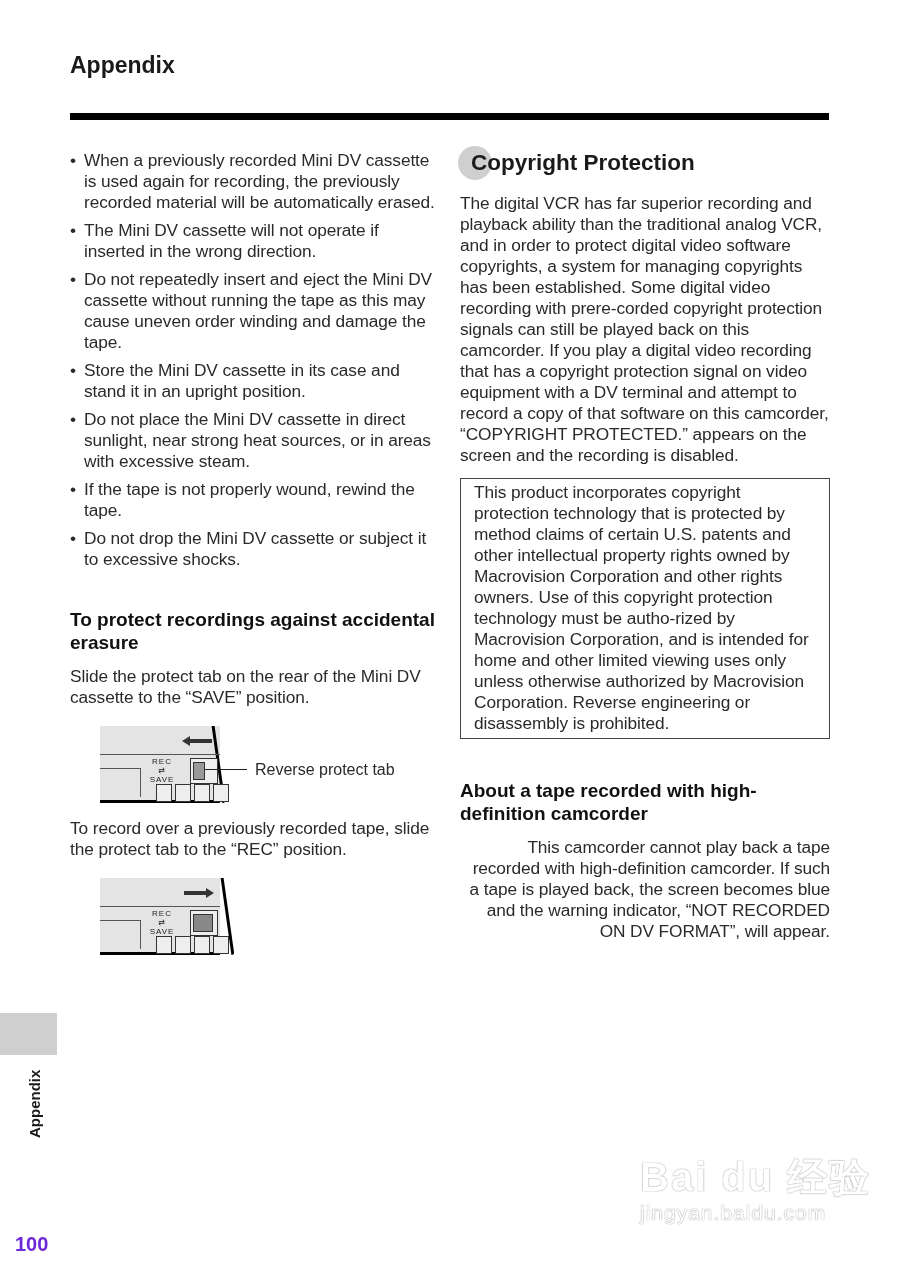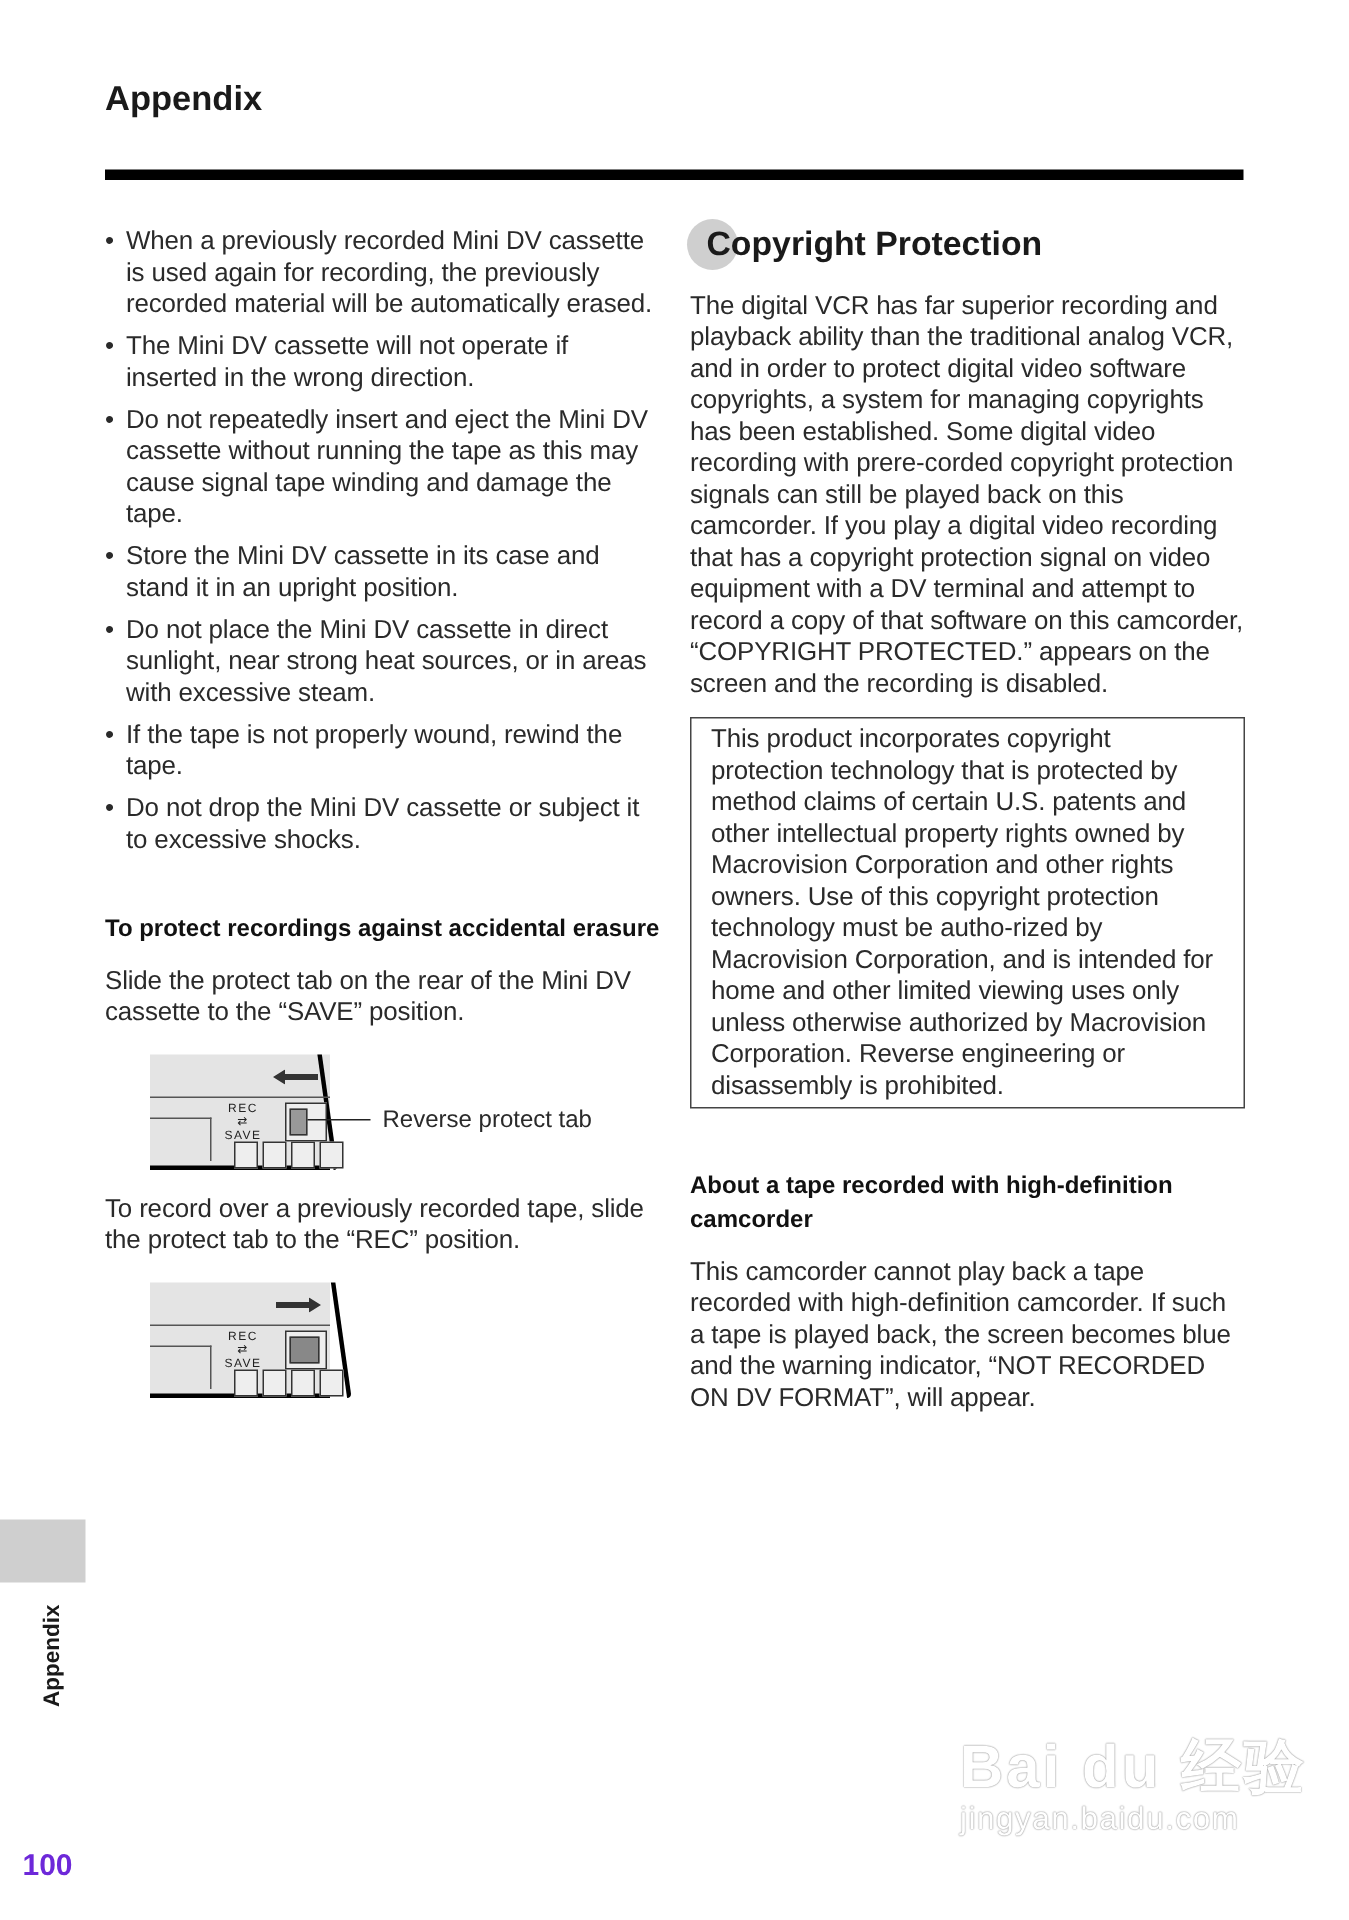--- a/index.html
+++ b/index.html
@@ -6,21 +6,21 @@
   body { width:899px; height:1280px; background:#fff; position:relative; overflow:hidden;
          font-family:"Liberation Sans", sans-serif; color:#2a2a2a; }
   .page-title { position:absolute; left:70px; top:52px; font-size:23px; font-weight:bold; color:#1a1a1a; margin:0; }
   .rule { position:absolute; left:70px; top:113px; width:759px; height:7px; background:#000; }
   .col-left { position:absolute; left:70px; top:150px; width:372px; }
   .col-right { position:absolute; left:460px; top:148px; width:370px; }
   .body-text { font-size:17.3px; line-height:21px; color:#2a2a2a; letter-spacing:-0.1px; }
   ul.bullets { list-style:none; margin:0; padding:0; }
   ul.bullets li { position:relative; padding-left:14px; margin-bottom:7px; }
   ul.bullets li::before { content:"\2022"; position:absolute; left:0; top:0; }
-  .subhead { font-size:16px; font-weight:bold; line-height:23px; color:#111; margin:0; }
+  .subhead { font-size:19px; font-weight:bold; line-height:23px; color:#111; margin:0; }
   .sec-title { position:relative; font-size:22.5px; font-weight:bold; color:#1a1a1a; margin:0 0 15px 0; padding-left:11px; line-height:30px; }
   .sec-title .circle { position:absolute; left:-2px; top:-2px; width:34px; height:34px; border-radius:50%; background:#cfcfcf; z-index:0; }
   .sec-title span.t { position:relative; z-index:1; }
   .notice { border:1px solid #444; padding:3px 16px 4px 13px; margin-top:12px; }
   .fig { position:relative; width:135px; height:78px; }
   .fig .shell { position:absolute; left:0; top:0; width:120px; height:74px; background:#e4e4e4; border-bottom:3px solid #000; }
   .fig .edge { position:absolute; right:6px; top:0; width:3px; height:77px; background:#000; transform:skewX(8deg); border-radius:0 0 4px 0; }
   .fig .hline { position:absolute; left:0; top:28px; width:120px; height:1px; background:#555; }
   .fig .label-box { position:absolute; left:0; top:42px; width:40px; height:28px; border-top:1px solid #555; border-right:1px solid #555; }
   .fig .rec { position:absolute; left:48px; top:31px; font-size:8px; font-weight:normal; letter-spacing:1px; color:#222; line-height:9px; text-align:center; width:28px; }
@@ -41,21 +41,21 @@
 </head>
 <body>
 
 <h1 class="page-title">Appendix</h1>
 <div class="rule"></div>
 
 <div class="col-left">
   <ul class="bullets body-text">
     <li>When a previously recorded Mini DV cassette is used again for recording, the previously recorded material will be automatically erased.</li>
     <li>The Mini DV cassette will not operate if inserted in the wrong direction.</li>
-    <li>Do not repeatedly insert and eject the Mini DV cassette without running the tape as this may cause signal tape winding and damage the tape.</li>
+    <li>Do not repeatedly insert and eject the Mini DV cassette without running the tape as this may cause uneven order winding and damage the tape.</li>
     <li>Store the Mini DV cassette in its case and stand it in an upright position.</li>
     <li>Do not place the Mini DV cassette in direct sunlight, near strong heat sources, or in areas with excessive steam.</li>
     <li>If the tape is not properly wound, rewind the tape.</li>
     <li>Do not drop the Mini DV cassette or subject it to excessive shocks.</li>
   </ul>
 
   <h3 class="subhead" style="margin-top:38px;">To protect recordings against accidental erasure</h3>
   <p class="body-text" style="margin:12px 0 0 0;">Slide the protect tab on the rear of the Mini DV cassette to the “SAVE” position.</p>
 
   <div class="fig" style="margin:18px 0 0 30px; width:320px;">
@@ -101,21 +101,21 @@
         <div></div>
       </div>
   </div>
 </div>
 
 <div class="col-right">
   <h2 class="sec-title"><span class="circle"></span><span class="t">Copyright Protection</span></h2>
   <p class="body-text" style="margin:0;">The digital VCR has far superior recording and playback ability than the traditional analog VCR, and in order to protect digital video software copyrights, a system for managing copyrights has been established. Some digital video recording with prere-corded copyright protection signals can still be played back on this camcorder. If you play a digital video recording that has a copyright protection signal on video equipment with a DV terminal and attempt to record a copy of that software on this camcorder, “COPYRIGHT PROTECTED.” appears on the screen and the recording is disabled.</p>
   <div class="notice body-text">This product incorporates copyright protection technology that is protected by method claims of certain U.S. patents and other intellectual property rights owned by Macrovision Corporation and other rights owners. Use of this copyright protection technology must be autho-rized by Macrovision Corporation, and is intended for home and other limited viewing uses only unless otherwise authorized by Macrovision Corporation. Reverse engineering or disassembly is prohibited.</div>
   <h3 class="subhead" style="margin-top:40px;">About a tape recorded with high-definition camcorder</h3>
-  <p class="body-text" style="margin:12px 0 0 0;">This camcorder cannot play back a tape recorded with high-definition camcorder. If such a tape is played back, the screen becomes blue and the warning indicator, “NOT RECORDED ON DV FORMAT”, will appear.</p>
+  <p class="body-text" style="margin:12px 0 0 0;text-align:right;">This camcorder cannot play back a tape recorded with high-definition camcorder. If such a tape is played back, the screen becomes blue and the warning indicator, “NOT RECORDED ON DV FORMAT”, will appear.</p>
 </div>
 
 <div class="side-tab"></div>
 <div class="side-label">Appendix</div>
 <div class="page-num">100</div>
 
 <div class="watermark">
   <div class="wm-logo">Bai du 经验</div>
   <div class="wm-url">jingyan.baidu.com</div>
 </div>

